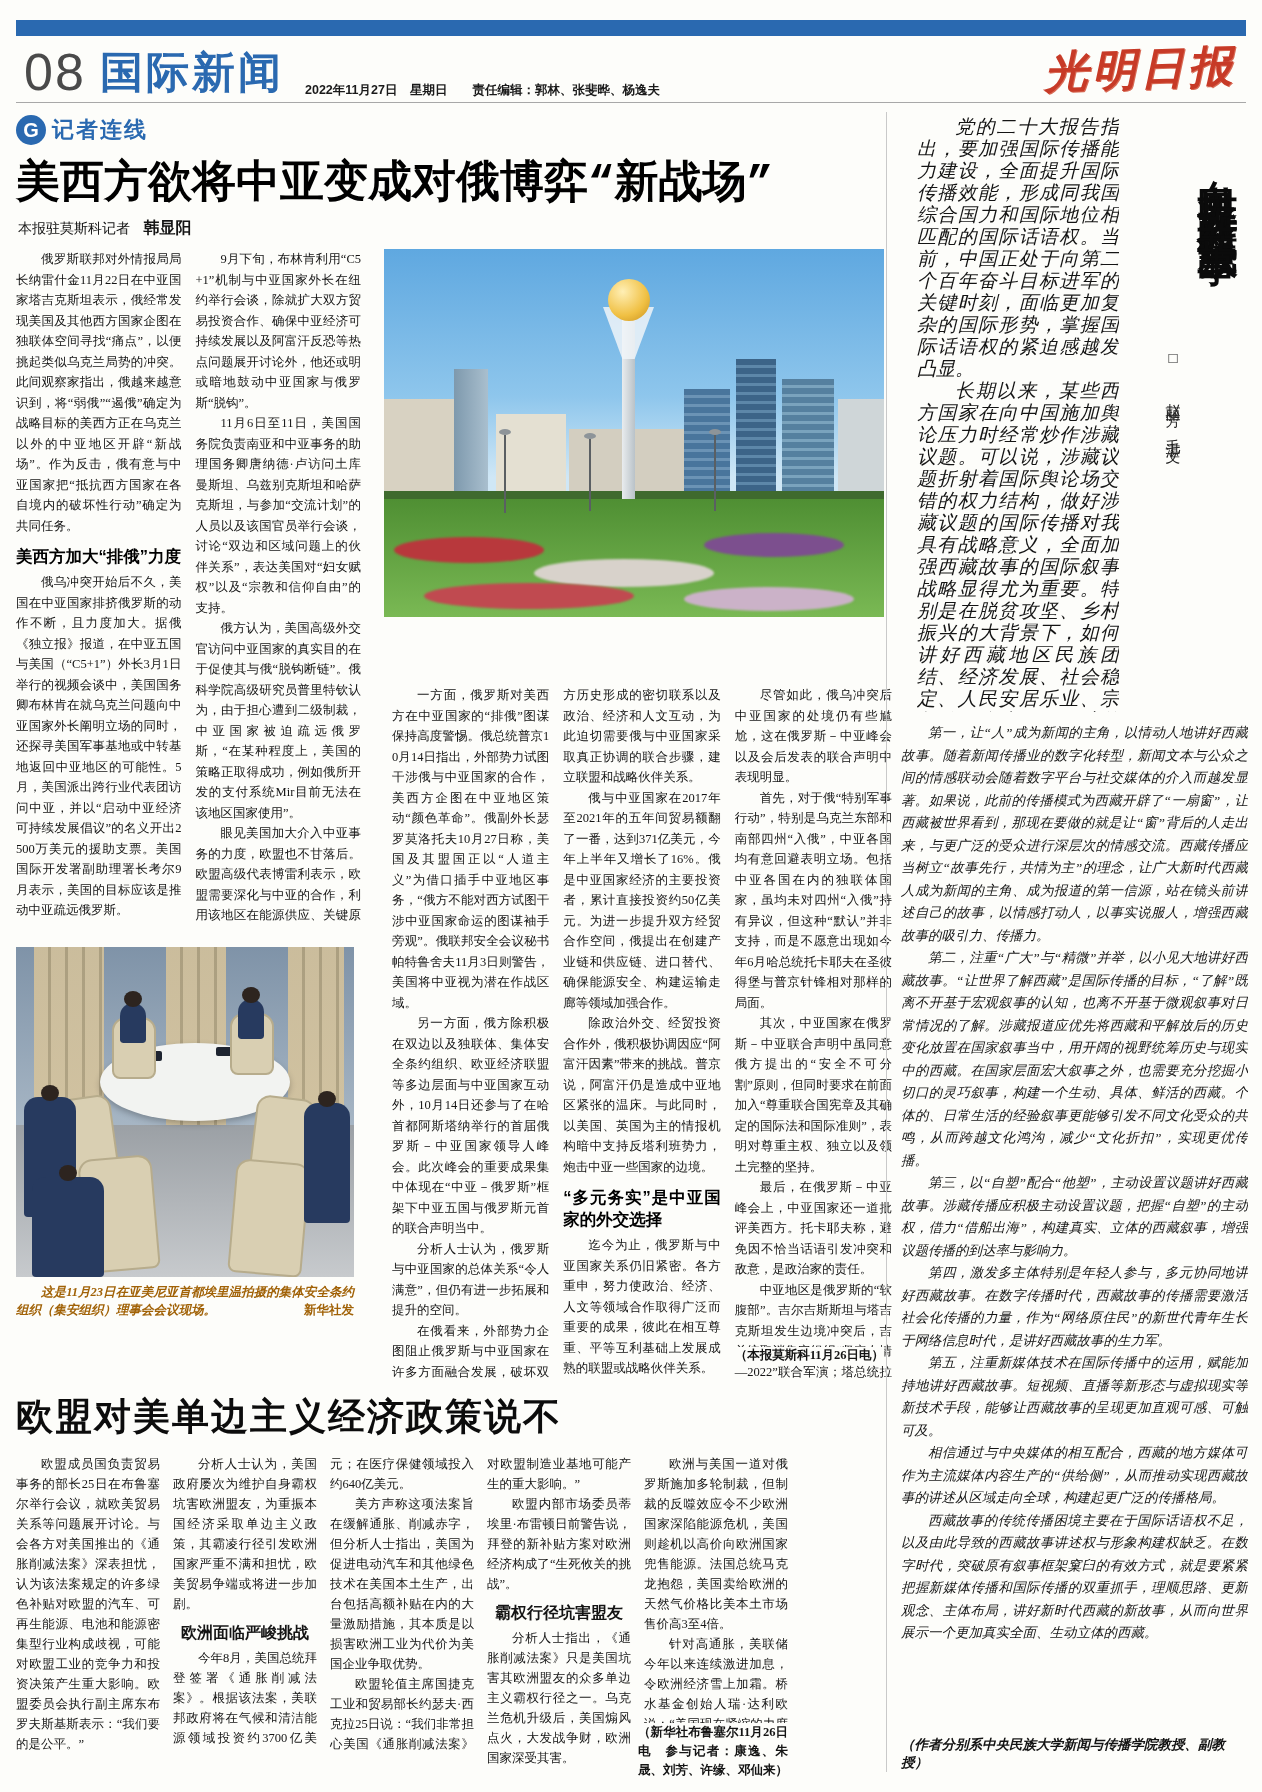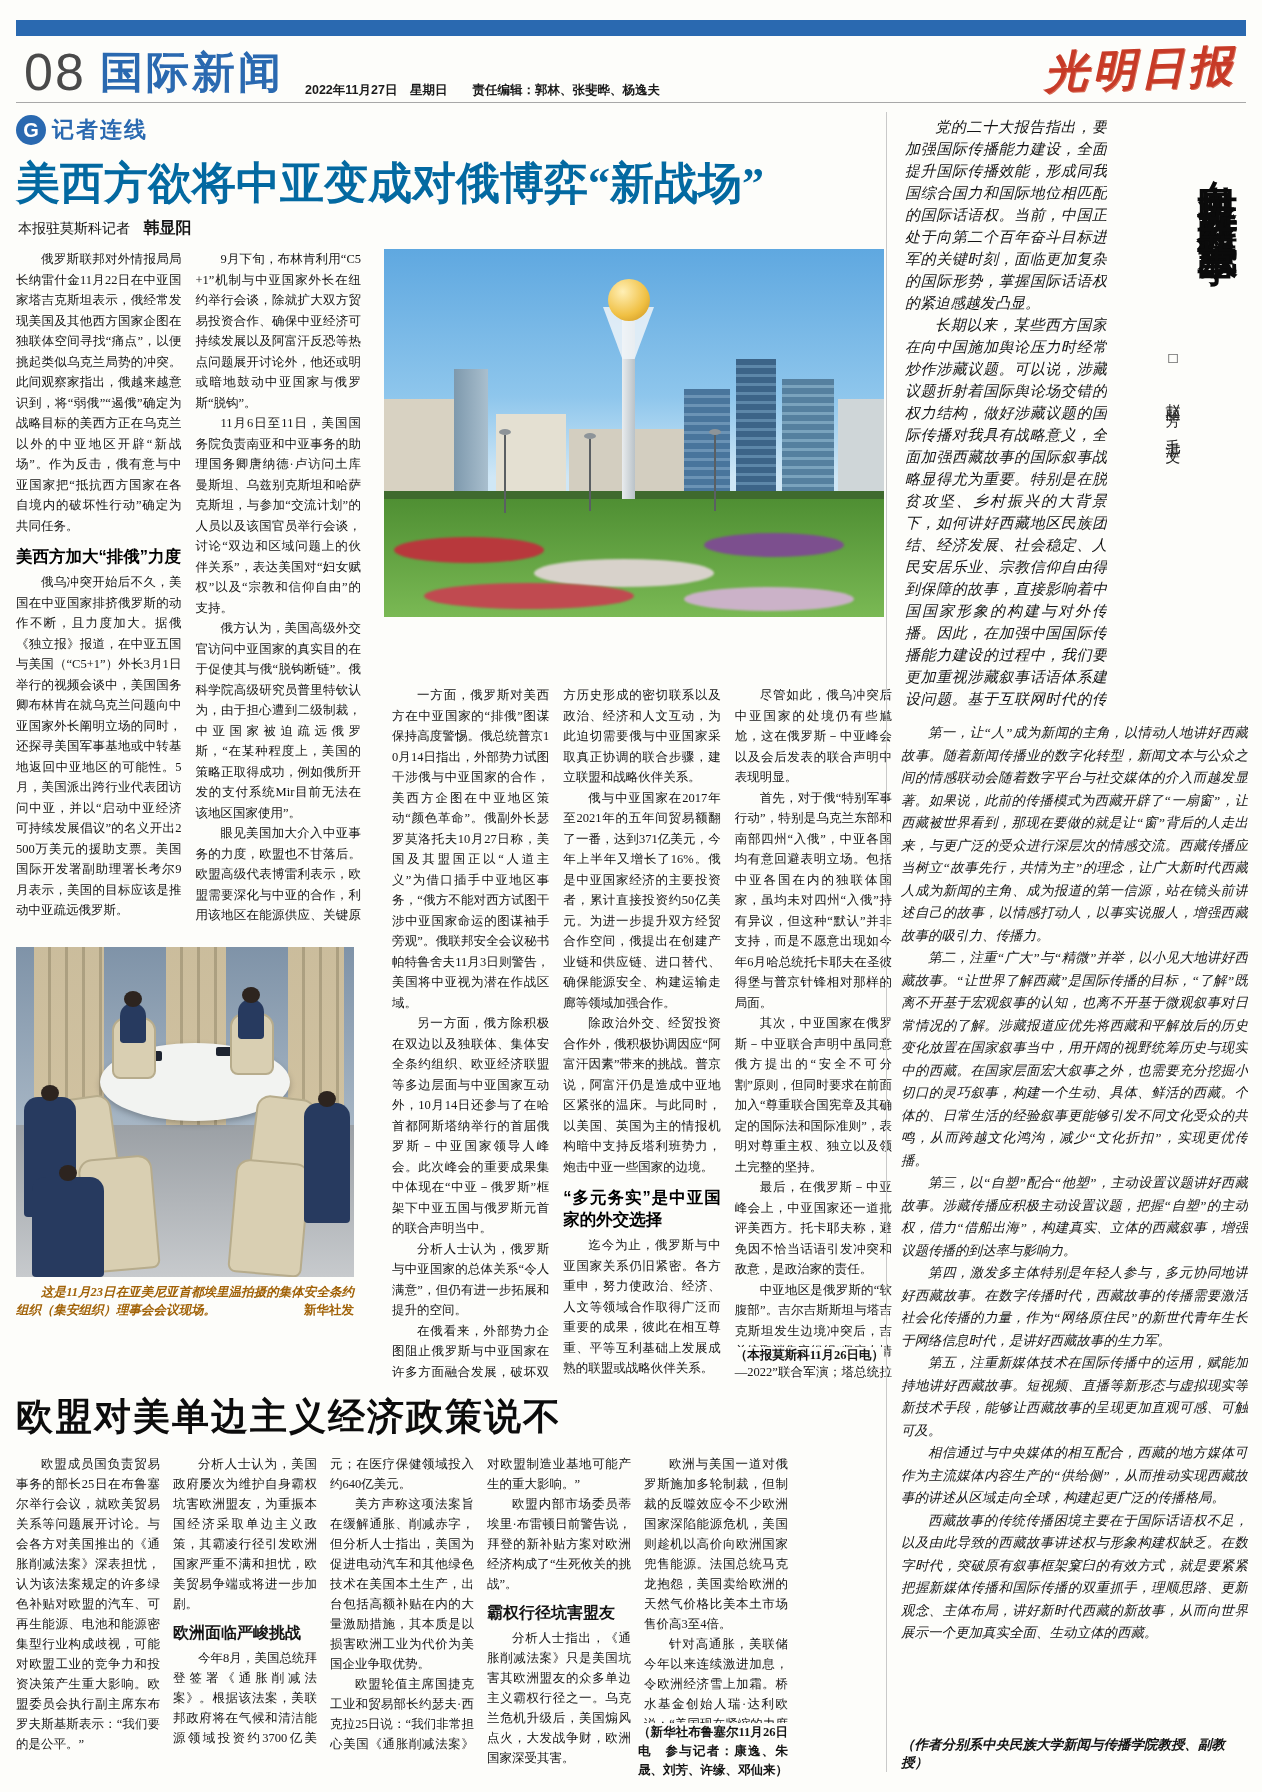--- a/index.html
+++ b/index.html
@@ -18,22 +18,22 @@
            transform:rotate(-2deg);text-shadow:1px 1px 0 #d86a55;}
   .head-rule{position:absolute;left:16px;top:102px;width:1230px;height:1px;background:#a8a8a8;}
   
   .main{position:absolute;left:16px;top:112px;width:868px;}
   .badge{display:flex;align-items:center;height:36px;}
   .badge-circle{width:30px;height:30px;border-radius:50%;background:#2a69b0;color:#fff;
         font-family:"Liberation Sans",sans-serif;font-weight:900;font-size:20px;line-height:30px;
         text-align:center;}
   .badge-label{font-family:"Liberation Sans",sans-serif;font-weight:900;font-size:22px;
         color:#2a69b0;margin-left:6px;letter-spacing:2px;}
-  .m-h1{margin:10px 0 8px 0;font-family:Liberation Serif, serif;font-weight:900;
-        font-size:44px;line-height:52px;color:#0369a1;letter-spacing:0;}
+  .m-h1{margin:10px 0 8px 0;font-family:Liberation Mono, monospace;font-weight:900;
+        font-size:44px;line-height:52px;color:#000000;letter-spacing:0;}
   .m-byline{font-size:14px;margin:4px 0 10px 2px;}
   .m-byline b{font-size:16px;margin-left:10px;}
   .m-body{position:relative;height:1140px;margin-top:6px;}
   .m-left{position:absolute;left:0;top:0;width:345px;}
   .flow{font-size:12.5px;line-height:20.5px;text-align:justify;word-break:break-all;}
   .flow p{margin:0;text-indent:2em;}
   .flow h4{margin:9px 0 5px 0;font-family:"Liberation Sans",sans-serif;font-size:16.5px;
         line-height:22px;color:#000;text-indent:0;break-inside:avoid;}
   .m-flow1{column-count:2;column-gap:14px;height:688px;overflow:hidden;}
   .m-flow3{position:absolute;left:376px;top:436px;width:500px;column-count:3;column-gap:14px;
@@ -71,42 +71,42 @@
   .suit{position:absolute;background:#273a5f;border-radius:14px 14px 4px 4px;}
   .suit:before{content:"";position:absolute;top:-12px;left:50%;transform:translateX(-50%);
         width:18px;height:16px;border-radius:50%;background:#2d241f;}
   .photo2-cap{width:338px;font-size:12.5px;line-height:18px;font-style:italic;font-weight:bold;
         color:#a16207;text-align:justify;margin-top:6px;}
   .photo2-cap .cap-credit{float:right;font-style:normal;font-family:"Liberation Sans",sans-serif;}
   
   .tibet{position:absolute;left:886px;top:112px;width:362px;box-sizing:border-box;
         border-left:1px solid #c9c9c9;padding-left:14px;}
   .t-top{position:relative;height:604px;}
-  .t-col1{position:absolute;left:4px;top:4px;width:202px;height:596px;overflow:hidden;
-        font-style:italic;font-size:15px;line-height:22px;text-align:justify;word-break:break-all;}
+  .t-col1{position:absolute;left:16px;top:4px;width:202px;height:596px;overflow:hidden;
+        font-style:italic;font-size:19px;line-height:22px;text-align:justify;word-break:break-all;}
   .t-col1 p{margin:0;text-indent:2em;}
   .t-head{position:absolute;right:2px;top:36px;height:566px;writing-mode:vertical-rl;
         font-family:"DejaVu Serif",serif;font-weight:900;font-size:40px;letter-spacing:6px;
         color:#0b0b0b;}
   .t-authors{position:absolute;right:66px;top:238px;writing-mode:vertical-rl;font-size:15px;
         letter-spacing:5px;color:#222;}
   .t-wide{height:1008px;overflow:hidden;font-style:italic;font-size:13.5px;line-height:22.5px;
         text-align:justify;word-break:break-all;margin-top:6px;}
   .t-wide p{margin:0;text-indent:2em;}
   .t-credit{margin-top:6px;text-align:left;font-weight:bold;font-style:italic;font-size:13.5px;}
   
   .eu{position:absolute;left:16px;top:1392px;width:772px;}
   .eu-h2{margin:0 0 12px 0;font-family:"Liberation Sans",sans-serif;font-weight:900;
         font-size:37px;letter-spacing:2px;color:#0c0c0c;}
   .eu-body{position:relative;height:326px;}
   .eu-flow{column-count:5;column-gap:13px;height:326px;overflow:hidden;font-size:12.5px;
         line-height:20px;text-align:justify;word-break:break-all;}
   .eu-flow p{margin:0;text-indent:2em;}
   .eu-flow h4{margin:8px 0 5px 0;font-family:"Liberation Sans",sans-serif;font-size:16px;
-        line-height:21px;text-indent:0;break-inside:avoid;}
+        line-height:21px;text-align:center;text-indent:0;break-inside:avoid;}
   .eu-credit{position:absolute;right:0;bottom:0;width:150px;background:#fdfdfa;font-weight:bold;
         font-size:12.5px;line-height:19px;text-align:justify;}
 </style>
 </head>
 <body>
 
 <div class="page">
   <div class="topbar"></div>
 
   <div class="pagenum">08</div>

